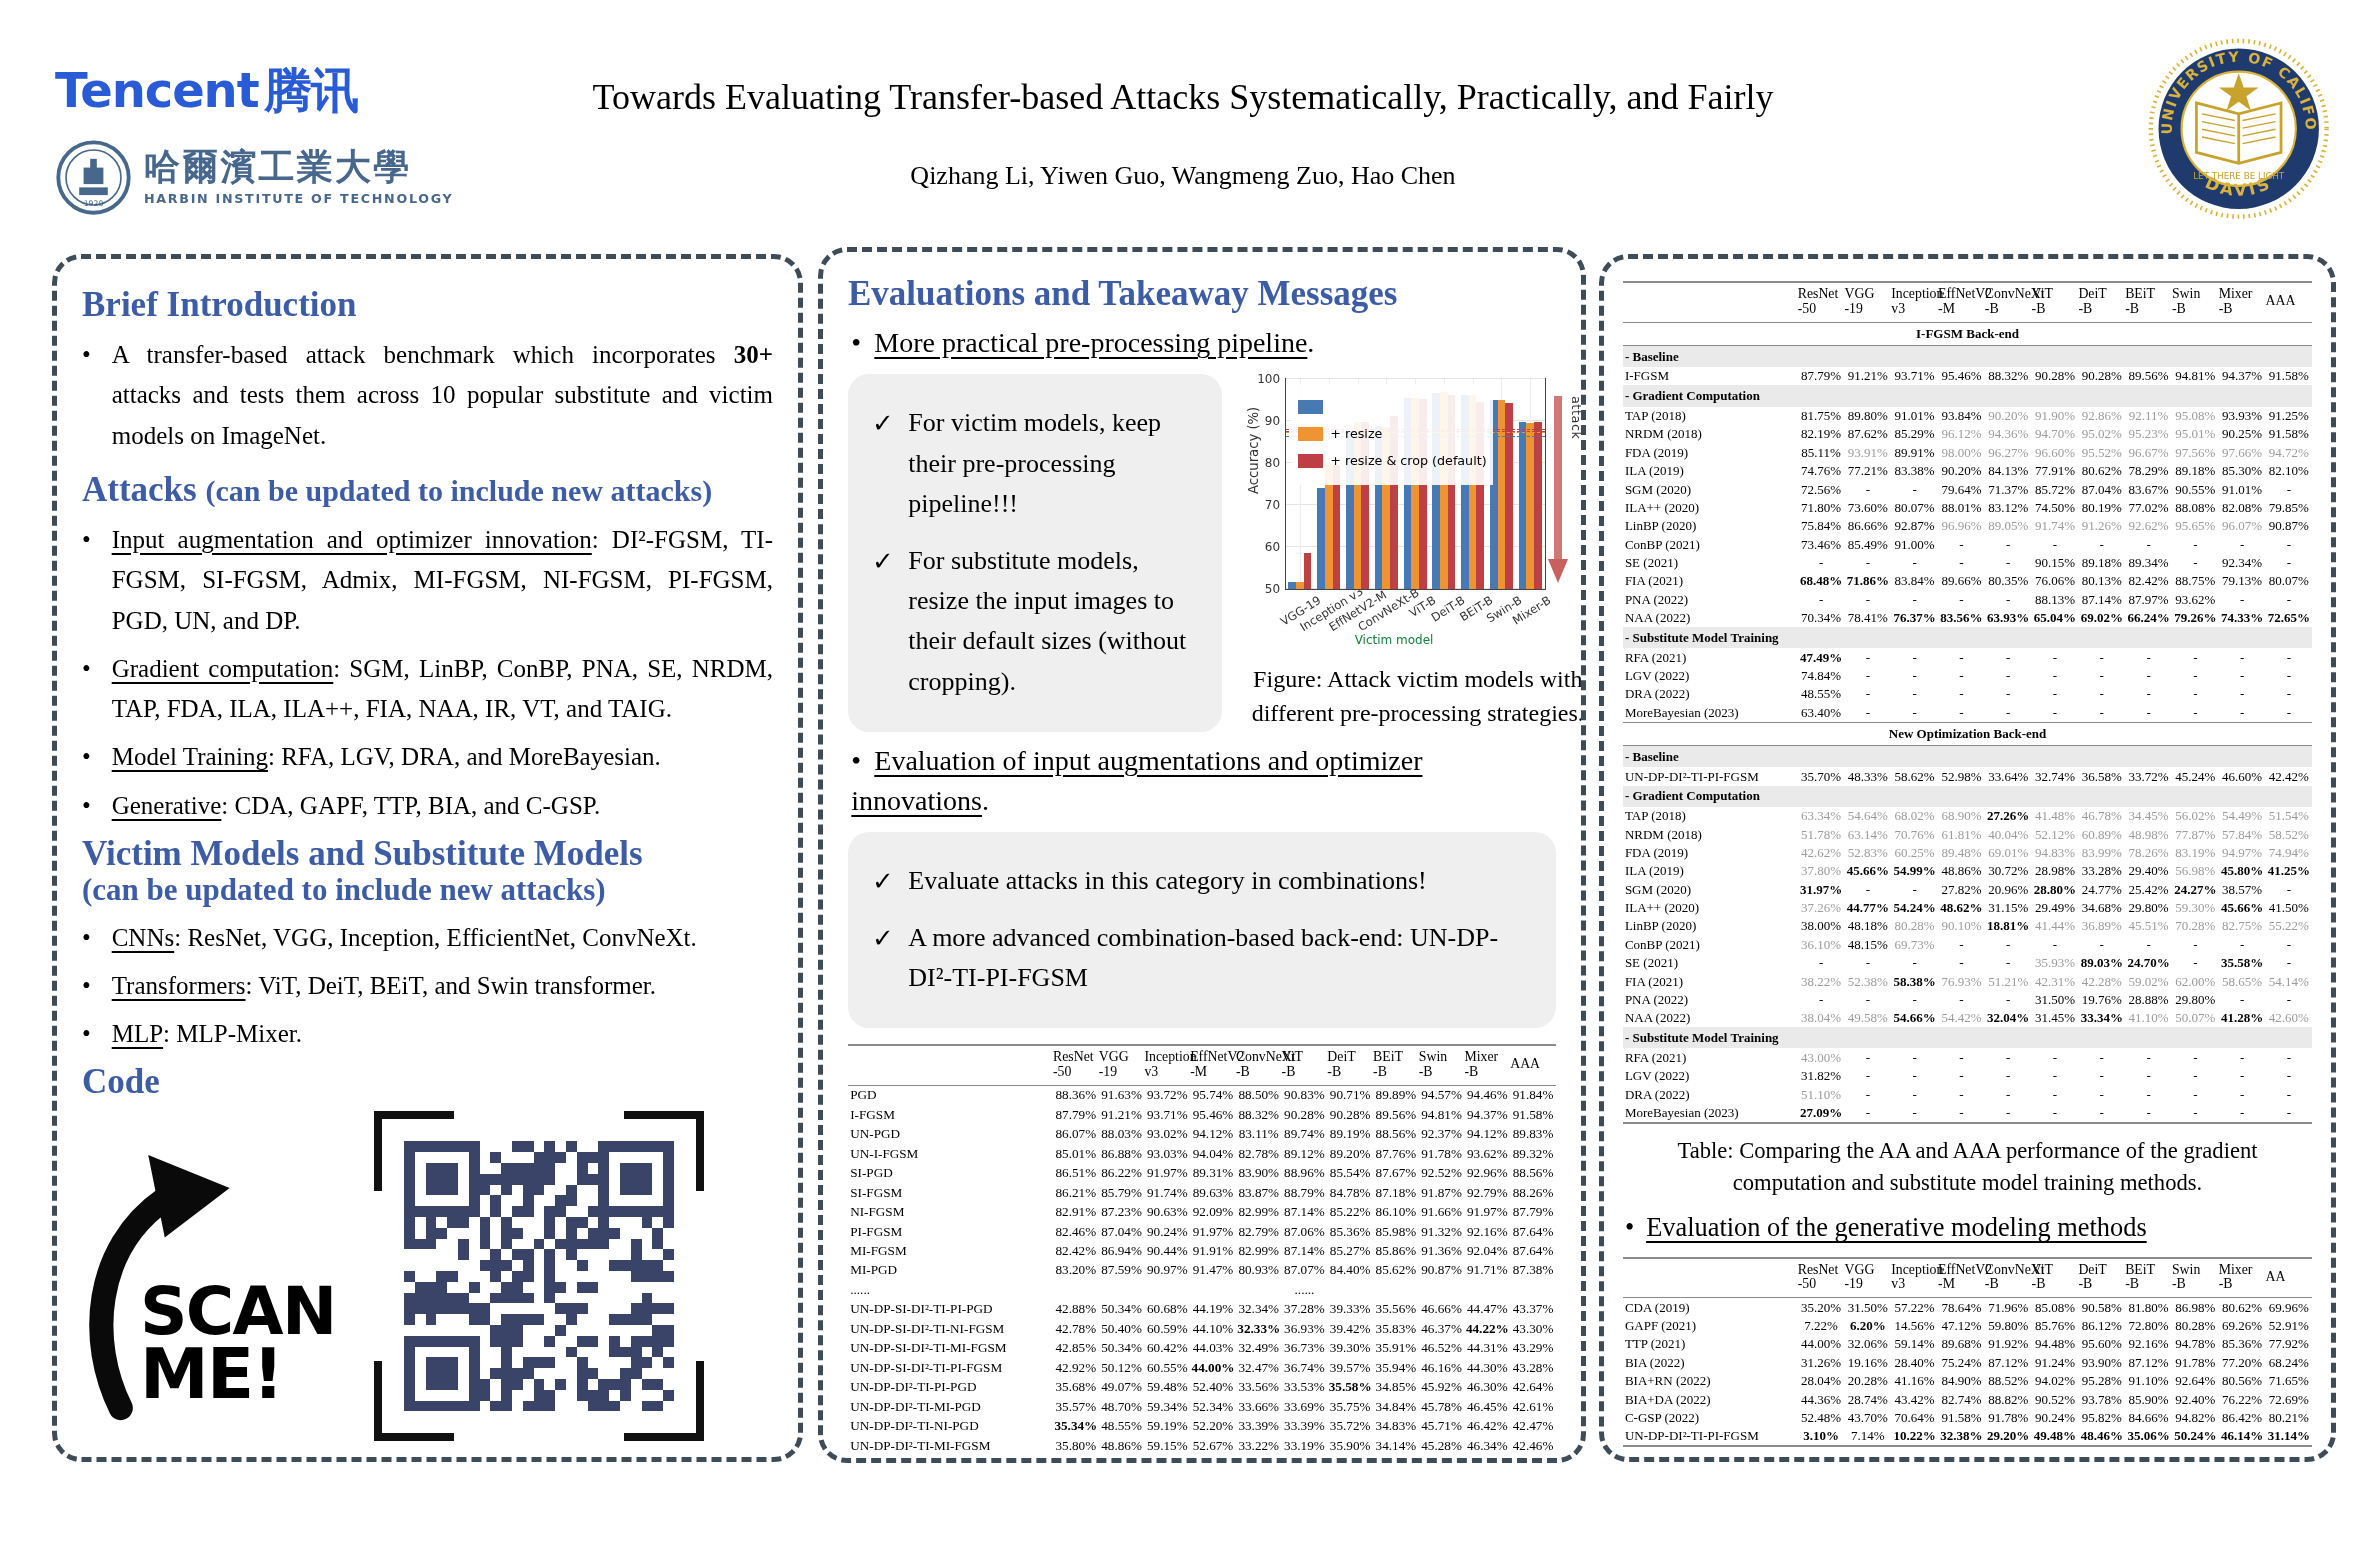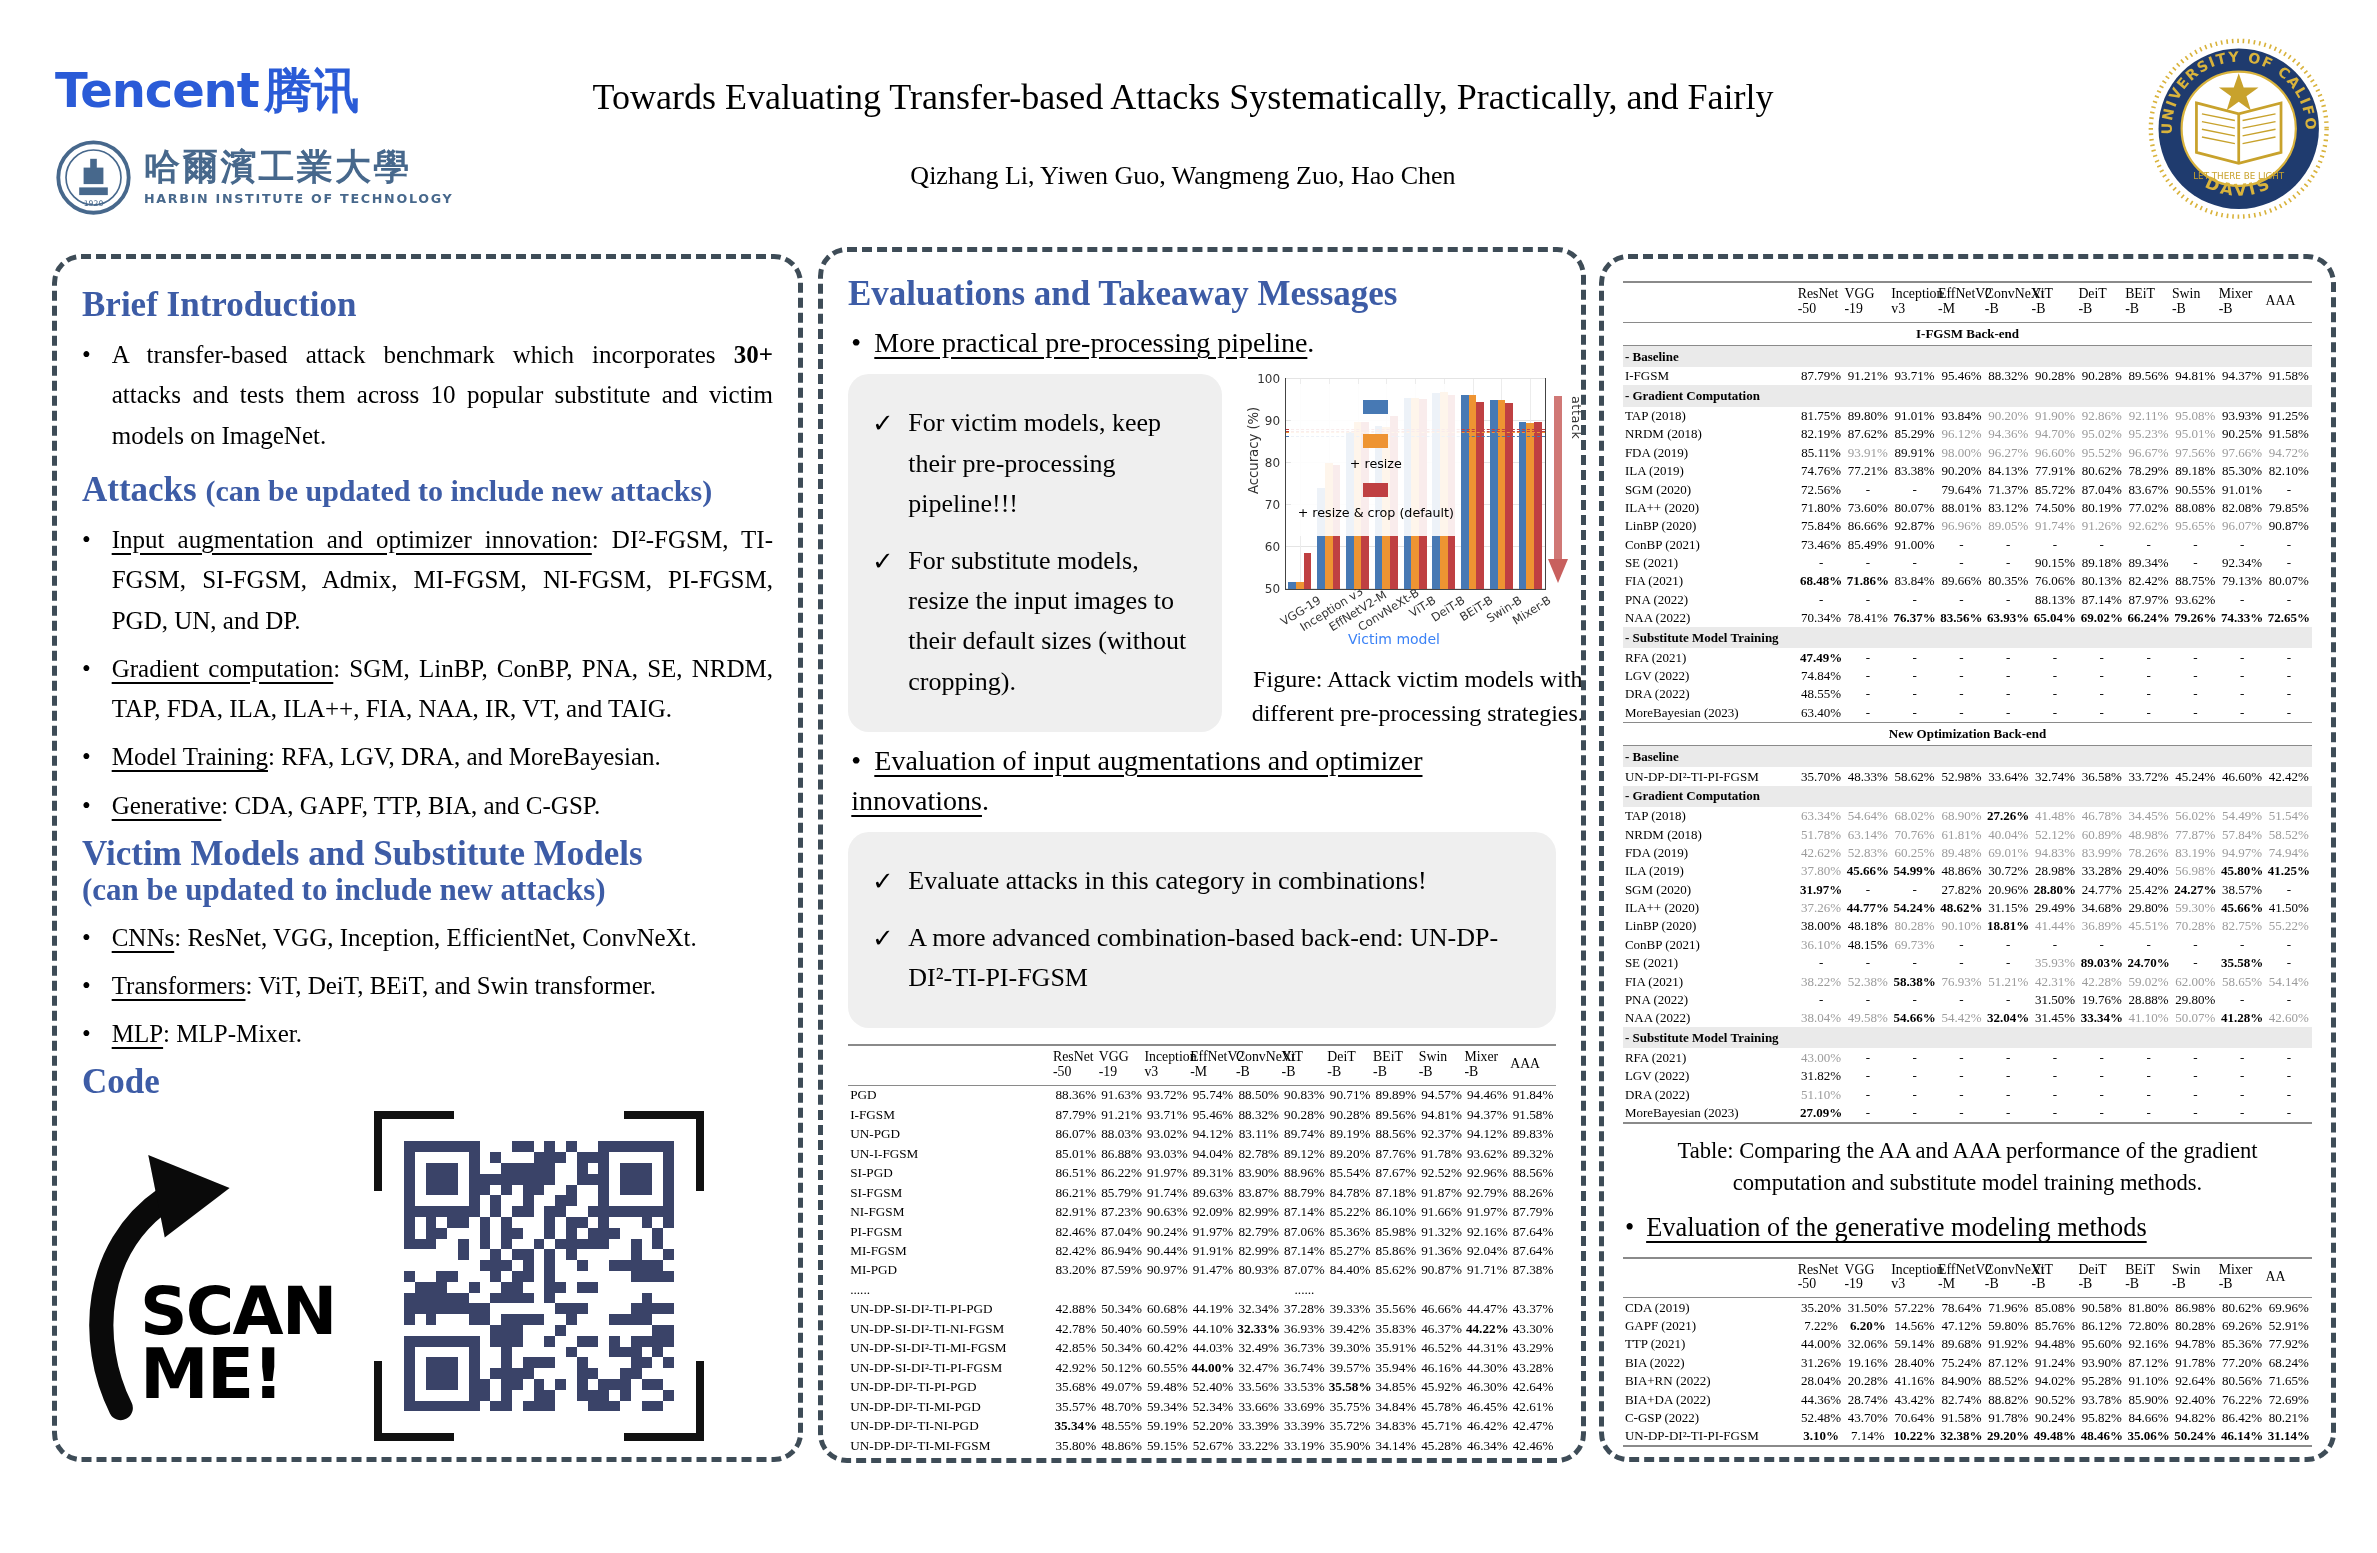--- a/index.html
+++ b/index.html
@@ -56,27 +56,27 @@
   .midrow .graybox{flex:0 0 46%;}
   .chartcol{flex:1;}
   .figcap{font-size:24px;text-align:center;margin:3.3px 5.5px 0 5.5px;line-height:1.4;}
   
   .chart{position:relative;width:357px;height:286px;font-family:"DejaVu Sans",sans-serif;margin-left:6.6px;}
   .cplot{position:absolute;left:42px;top:4.4px;right:54px;bottom:70px;border:1.1px solid #444;background:#fff;}
   .gridh{position:absolute;left:0;right:0;border-top:0.6px solid #e4e4e4;}
   .gridv{position:absolute;top:0;bottom:0;border-left:0.6px solid #ececec;}
   .ytick{position:absolute;right:calc(100% + 5.5px);transform:translateY(-50%);font-size:12px;color:#333;}
   .ylab{position:absolute;left:3.3px;top:42%;transform:rotate(-90deg);transform-origin:left top;font-size:13.2px;color:#333;white-space:nowrap;}
-  .xlab{position:absolute;bottom:13.2px;left:0;right:54px;text-align:center;font-size:14px;color:#3b82f6;}
+  .xlab{position:absolute;bottom:13.2px;left:0;right:54px;text-align:center;font-size:12px;color:#15803d;}
   .bargroup{position:absolute;bottom:0;display:flex;align-items:flex-end;justify-content:center;height:100%;}
   .bar{width:7.7px;}
   .xtick{position:absolute;font-size:11.6px;color:#333;transform:rotate(-32deg);transform-origin:top right;white-space:nowrap;text-align:right;}
   .refline{position:absolute;left:0;right:0;border-top:1.7px dashed;}
   .legend{position:absolute;left:5.5px;top:4.4px;background:rgba(255,255,255,.9);padding:4.4px 6.6px;z-index:5;}
-  .legend .lrow{display:flex;align-items:center;gap:7.7px;margin:12px 0;font-size:12.7px;flex-direction:column;}
+  .legend .lrow{display:flex;align-items:center;gap:7.7px;margin:12px 0;font-size:12.7px;}
   .legend .patch{width:25px;height:14.3px;display:inline-block;}
   .vuln{position:absolute;right:4.4px;top:22px;bottom:77px;width:46px;}
   .vuln .shaft{position:absolute;left:4.4px;top:0;bottom:22px;width:8.3px;background:#c8605e;opacity:.85;}
   .vuln .head{position:absolute;left:-1.1px;bottom:0;width:0;height:0;border-left:10px solid transparent;border-right:10px solid transparent;border-top:24px solid #c8605e;}
   .vuln .vtext{position:absolute;left:20px;top:0;writing-mode:vertical-rl;font-size:12.7px;color:#333;letter-spacing:0.6px;height:100%;}
   
   table.dtable{width:100%;border-collapse:collapse;font-family:"Liberation Serif",serif;border-top:2.8px solid #8a8a8a;border-bottom:2.8px solid #8a8a8a;table-layout:fixed;}
   table.dtable th{font-weight:normal;line-height:1.08;padding:3.9px 0 5px 0;text-align:left;white-space:pre-line;border-bottom:1.7px solid #8a8a8a;}
   table.dtable td{text-align:center;white-space:nowrap;overflow:hidden;}
   table.dtable td.lbl{text-align:left;padding-left:2.2px;}

